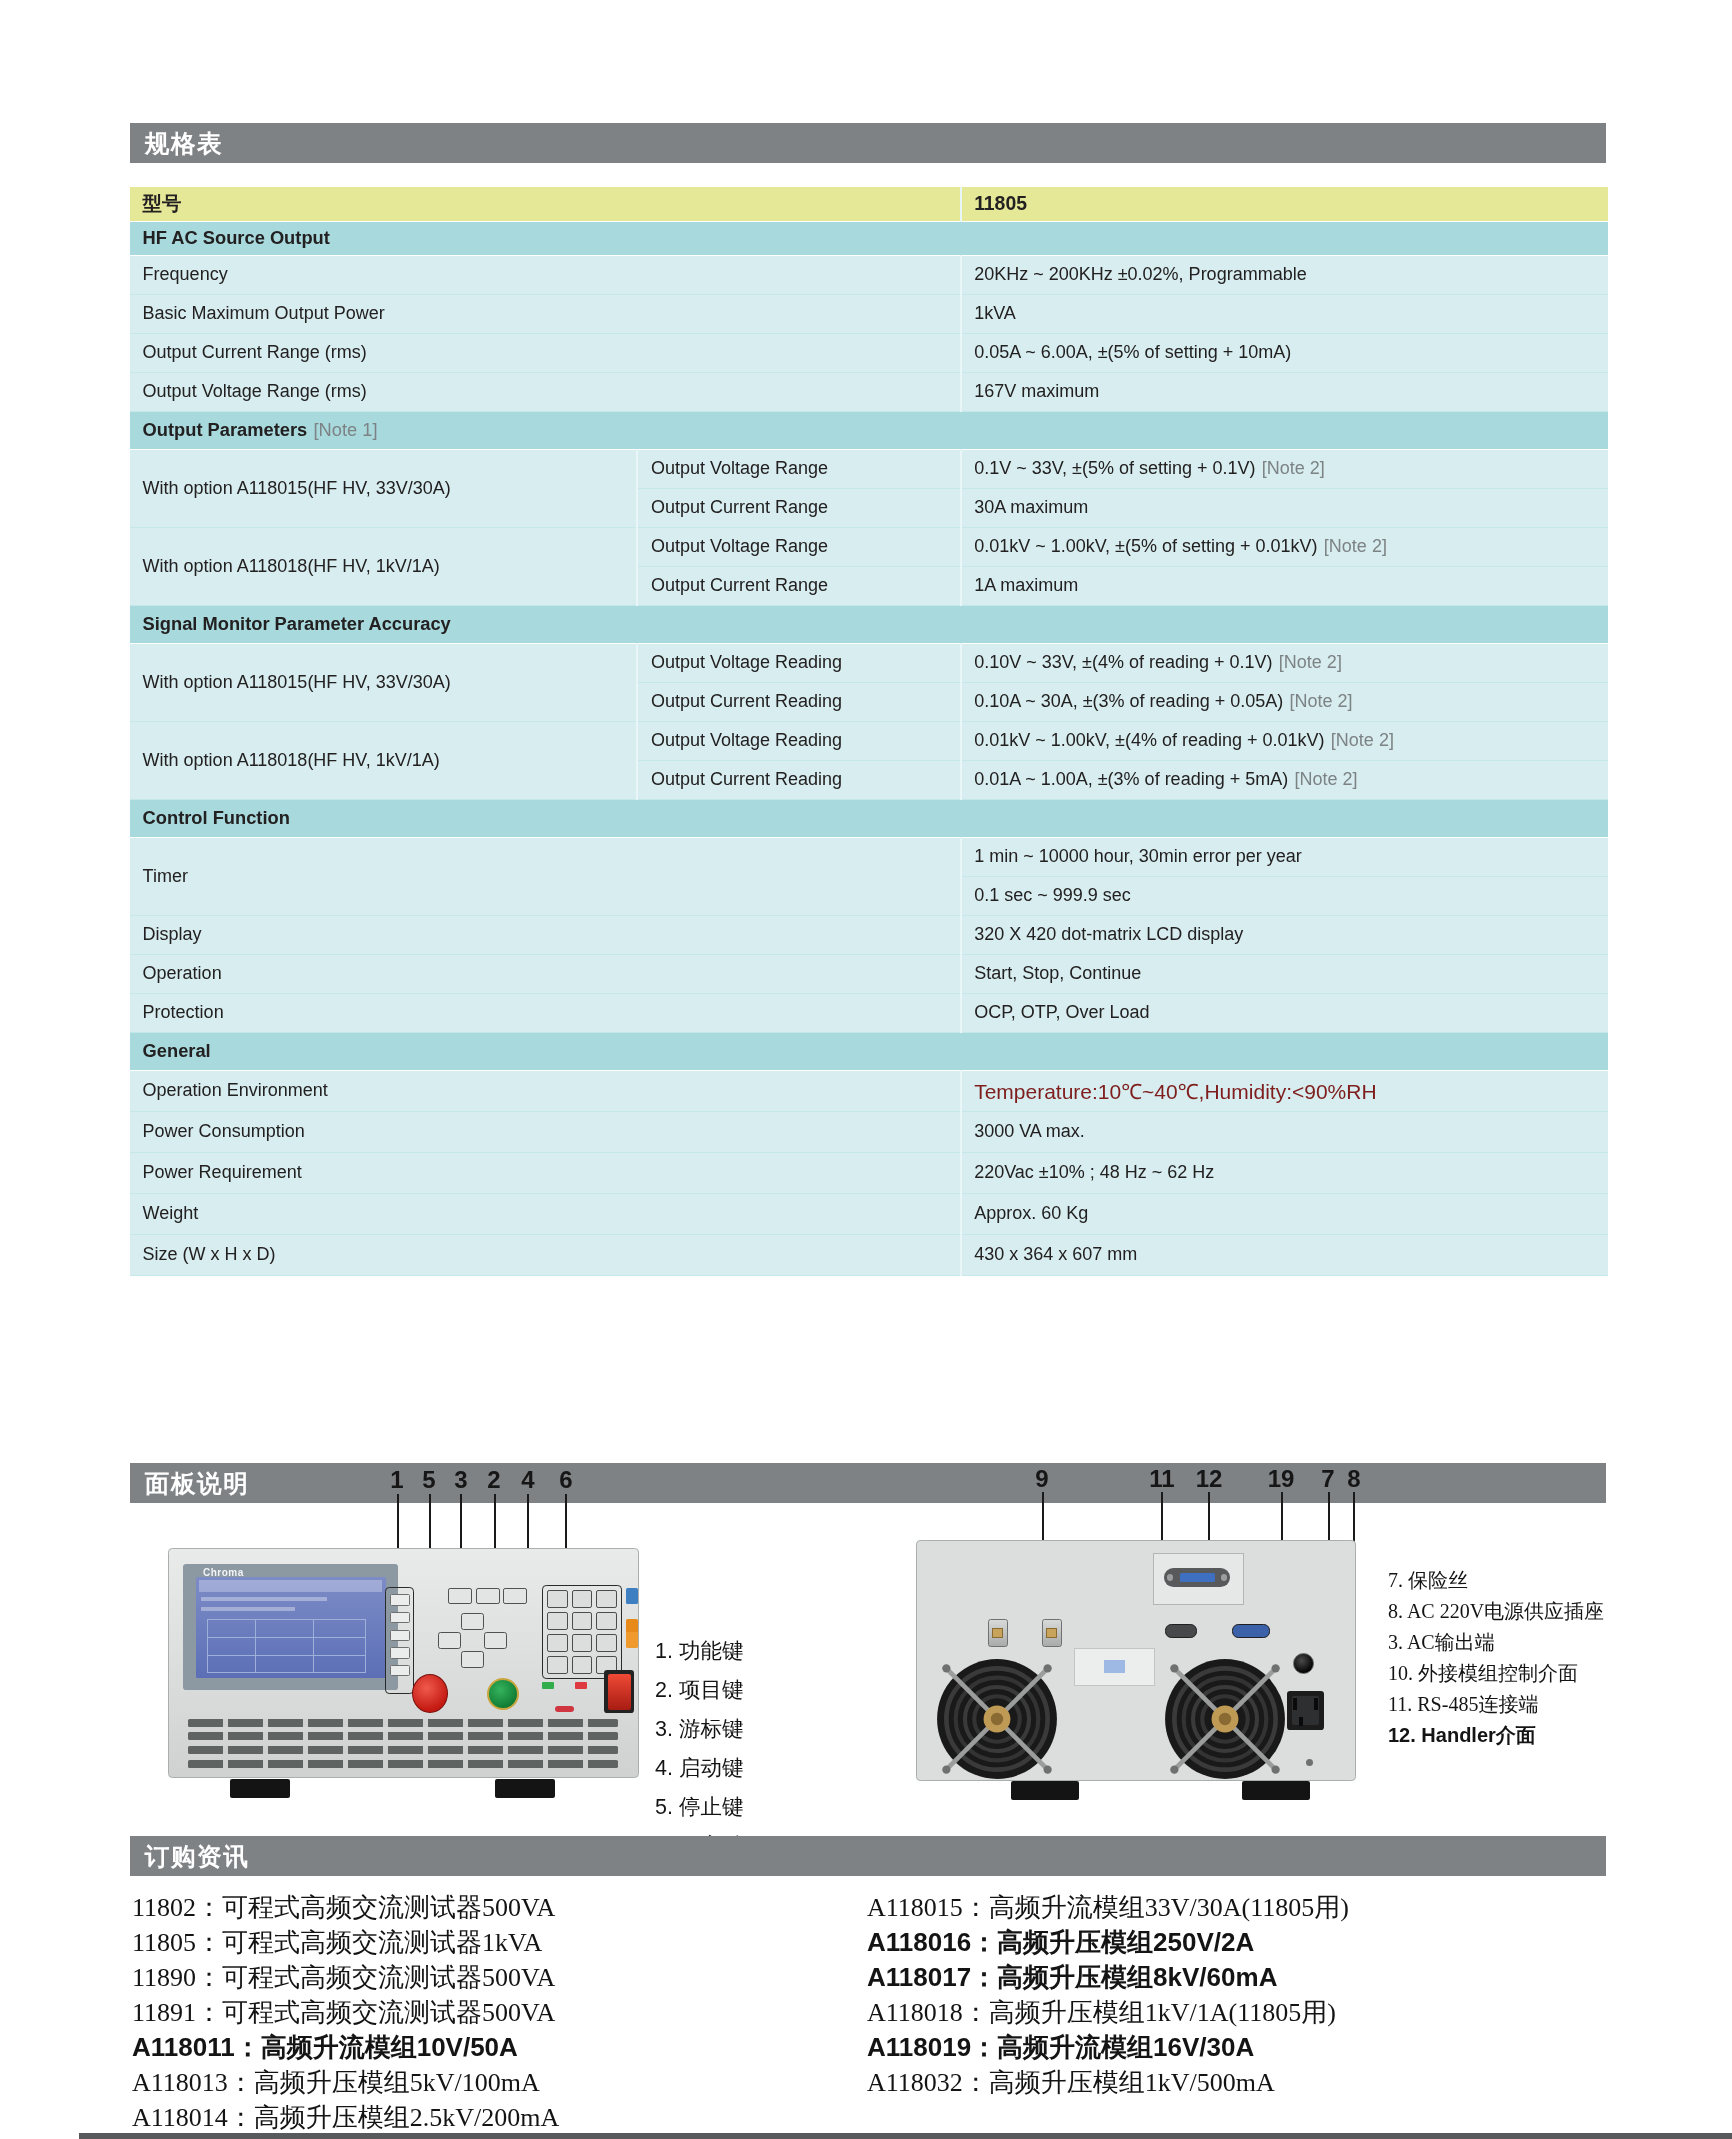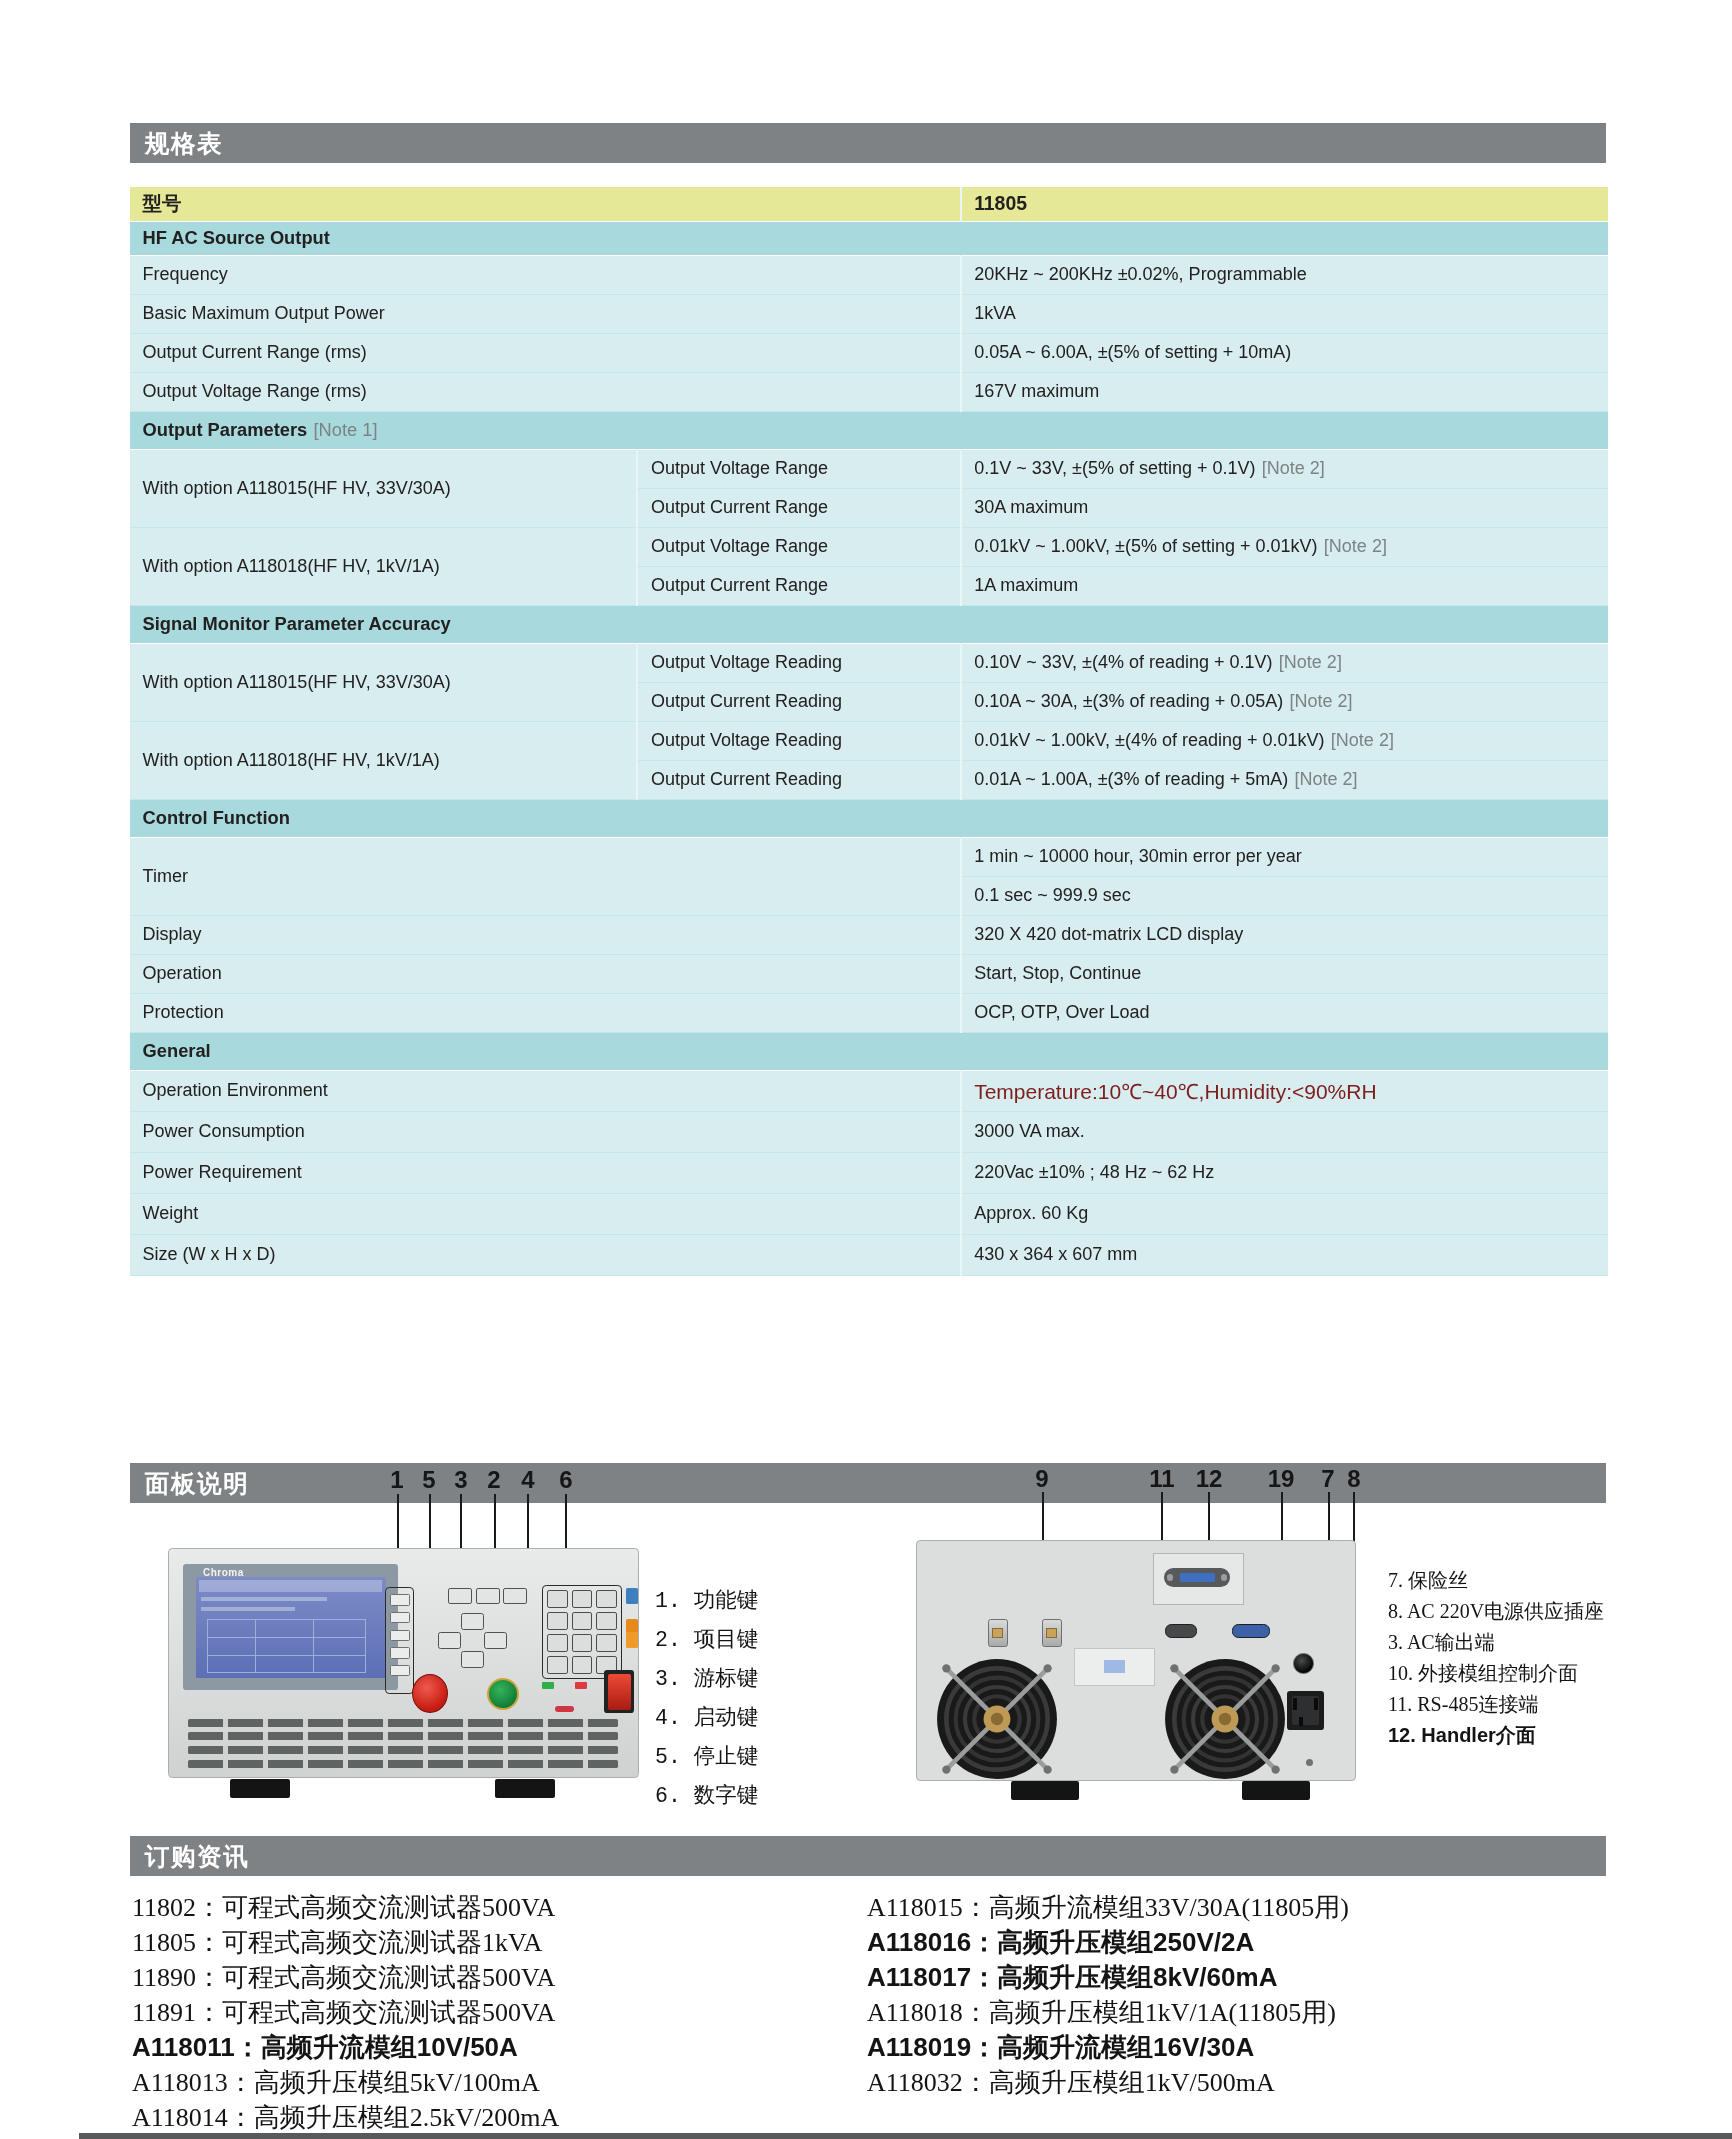--- a/index.html
+++ b/index.html
@@ -91,22 +91,22 @@
   .inlet .face{position:absolute;left:4.7px;top:4.7px;width:27px;height:29px;background:#2e2f30;border-radius:2.1px;}
   .inlet .p1,.inlet .p2{position:absolute;top:7.3px;width:4.2px;height:11.5px;background:#0a0a0a;}
   .inlet .p1{left:6.3px;} .inlet .p2{right:6.3px;}
   .inlet .p3{position:absolute;left:11.5px;bottom:4.2px;width:4.2px;height:8.4px;background:#0a0a0a;}
   .sticker{position:absolute;left:183px;top:202px;width:79px;height:36px;background:#eceeed;border:1px solid #c2c5c4;}
   .sticker .chip{position:absolute;left:29px;top:10.5px;width:21px;height:13.6px;background:#9db9e4;}
   .fan{position:absolute;width:124px;height:124px;}
   .screwdot{position:absolute;left:415px;top:313px;width:7.3px;height:7.3px;border-radius:50%;background:#6e7170;}
 
   
-  .front-list{position:absolute;left:655px;top:1582px;width:220px;
-              font-family:Liberation Mono, monospace;font-size:21.5px;line-height:39px;color:#141414;}
+  .front-list{position:absolute;left:655px;top:1632px;width:220px;
+              font-family:Liberation Sans, sans-serif;font-size:21.5px;line-height:39px;color:#141414;}
   .rear-list{position:absolute;left:1388px;top:1565px;width:335px;
              font-family:"Liberation Serif","DejaVu Serif",serif;font-size:20px;line-height:31px;color:#141414;}
   .bold{font-weight:700;font-family:"Liberation Sans",sans-serif;}
 
   
   .order-col{position:absolute;top:1890px;font-family:"Liberation Serif","DejaVu Serif",serif;
              font-size:26px;line-height:35px;color:#141414;}
   #order-left{left:132px;width:707px;} #order-right{left:867px;width:786px;}
 
   .bottom-bar{position:absolute;left:79px;top:2133px;width:1654px;height:6.8px;background:#58595b;}

